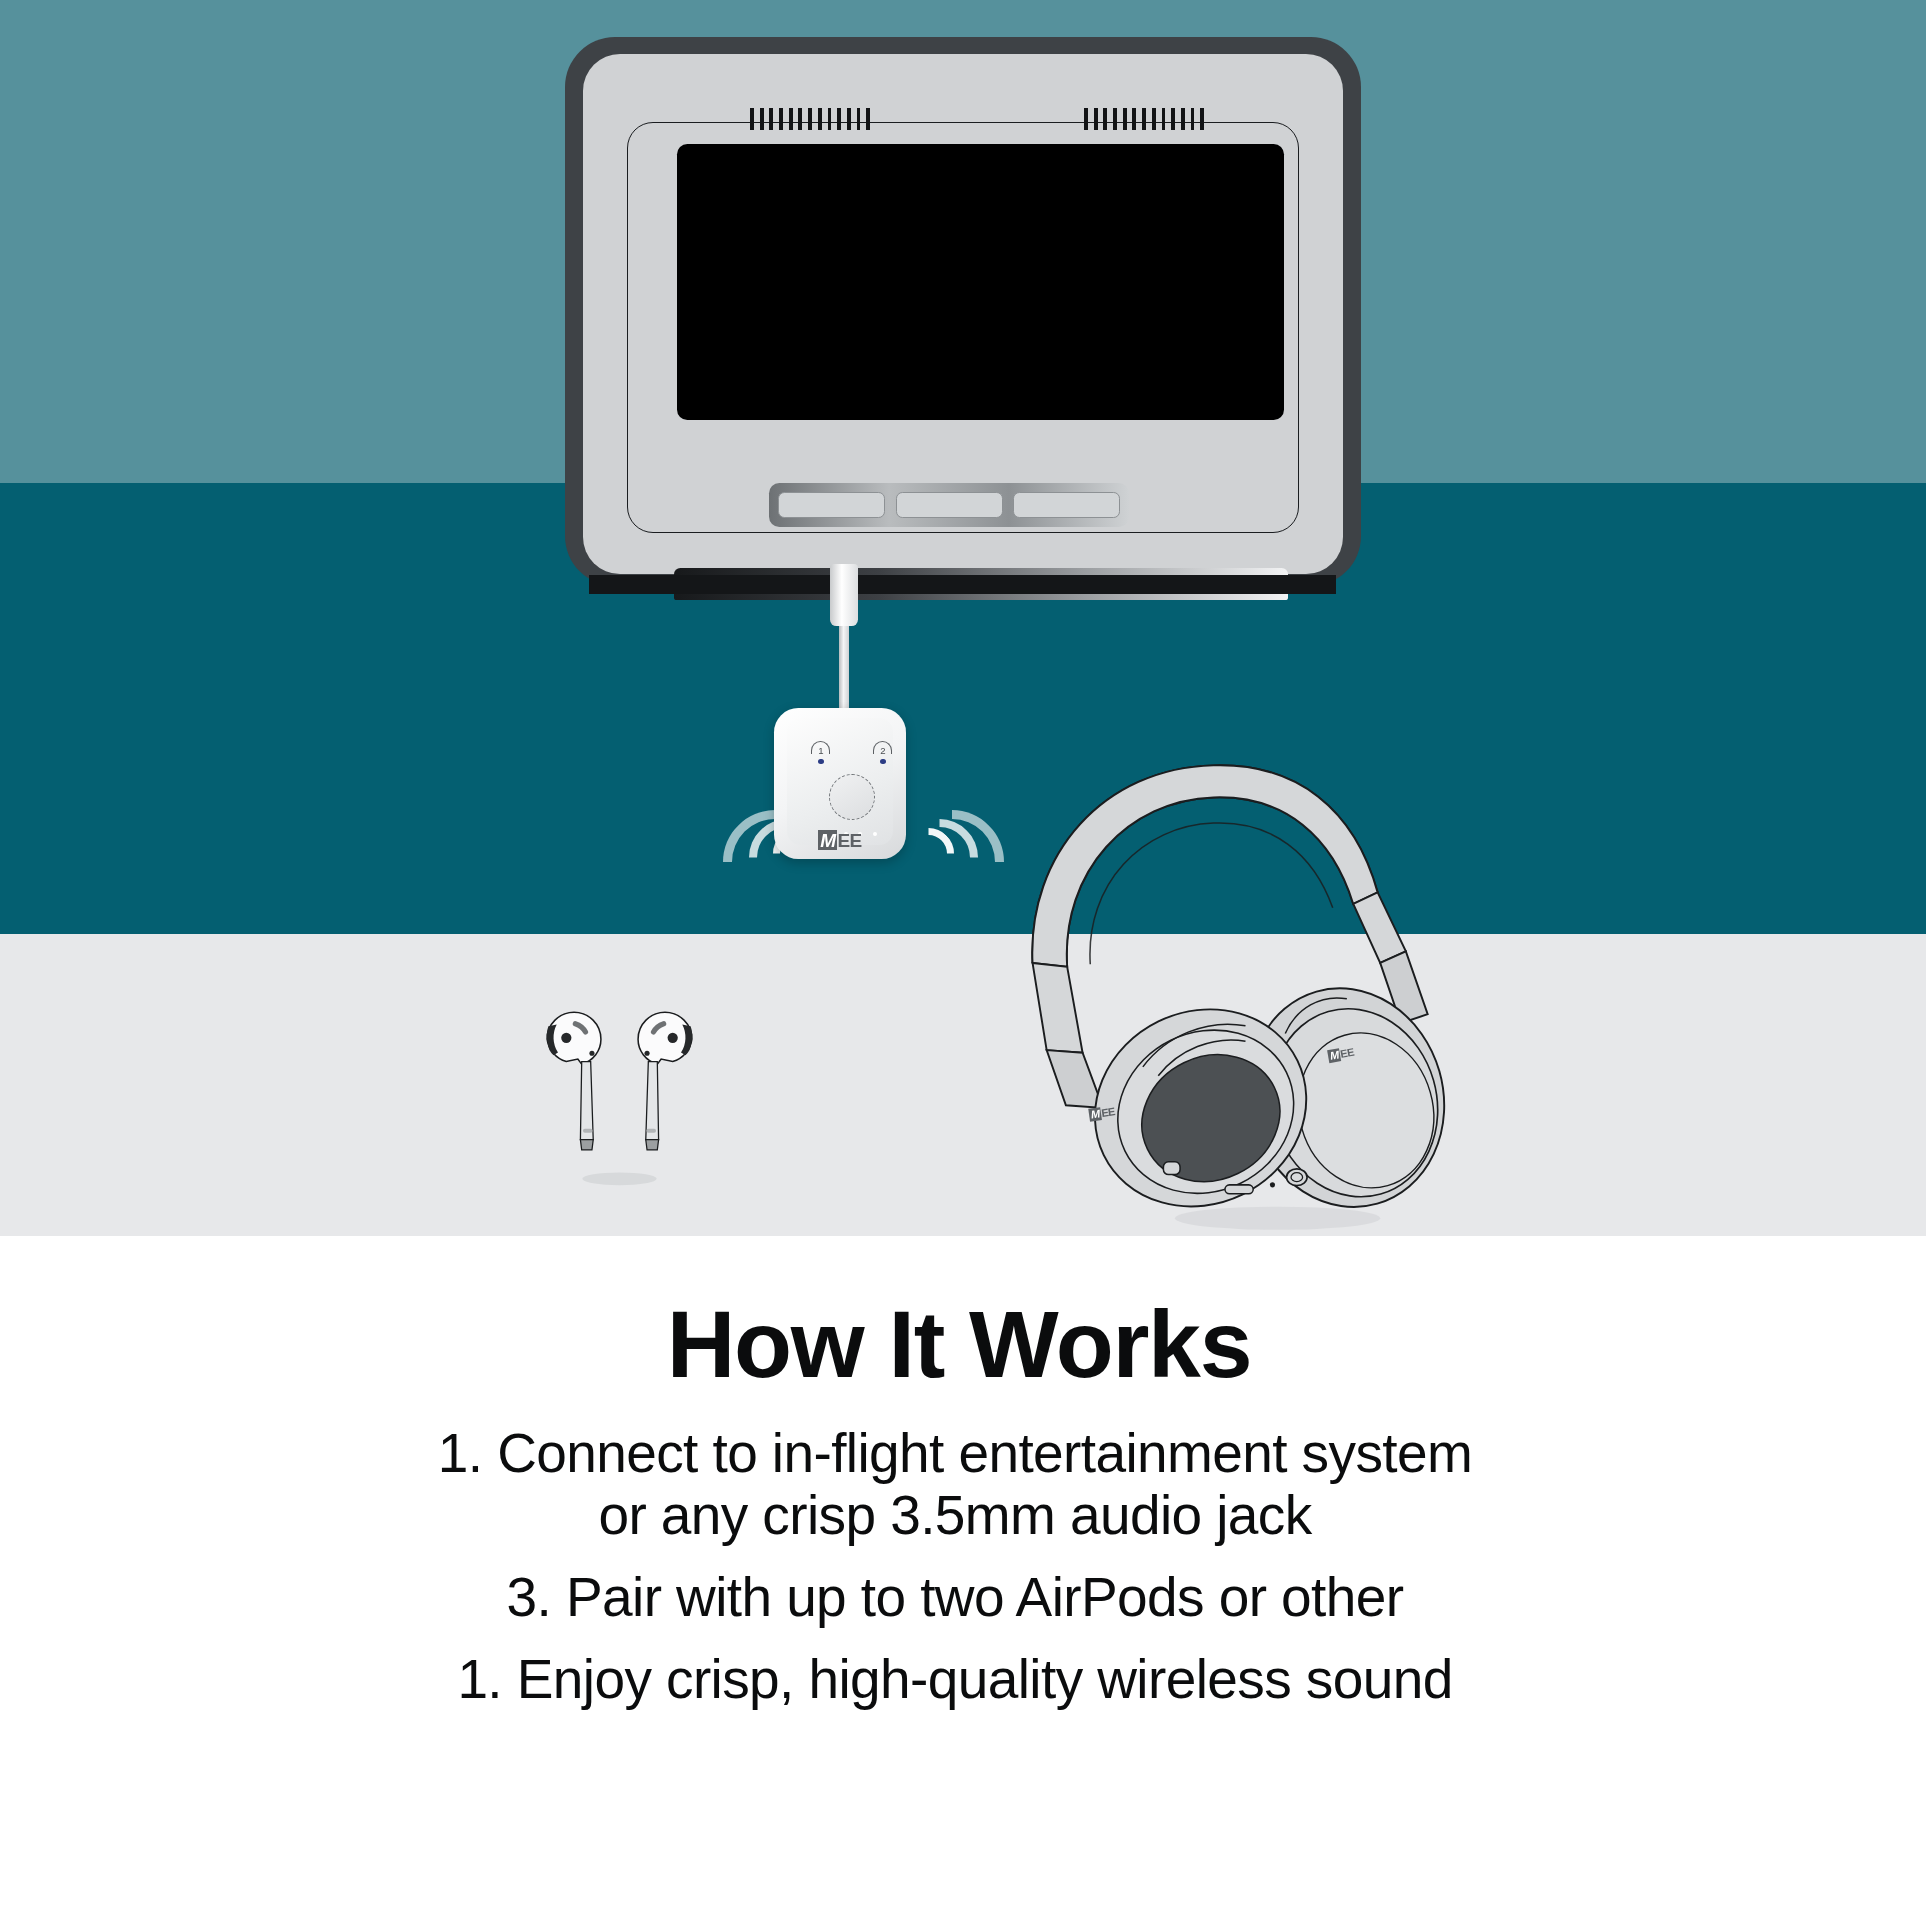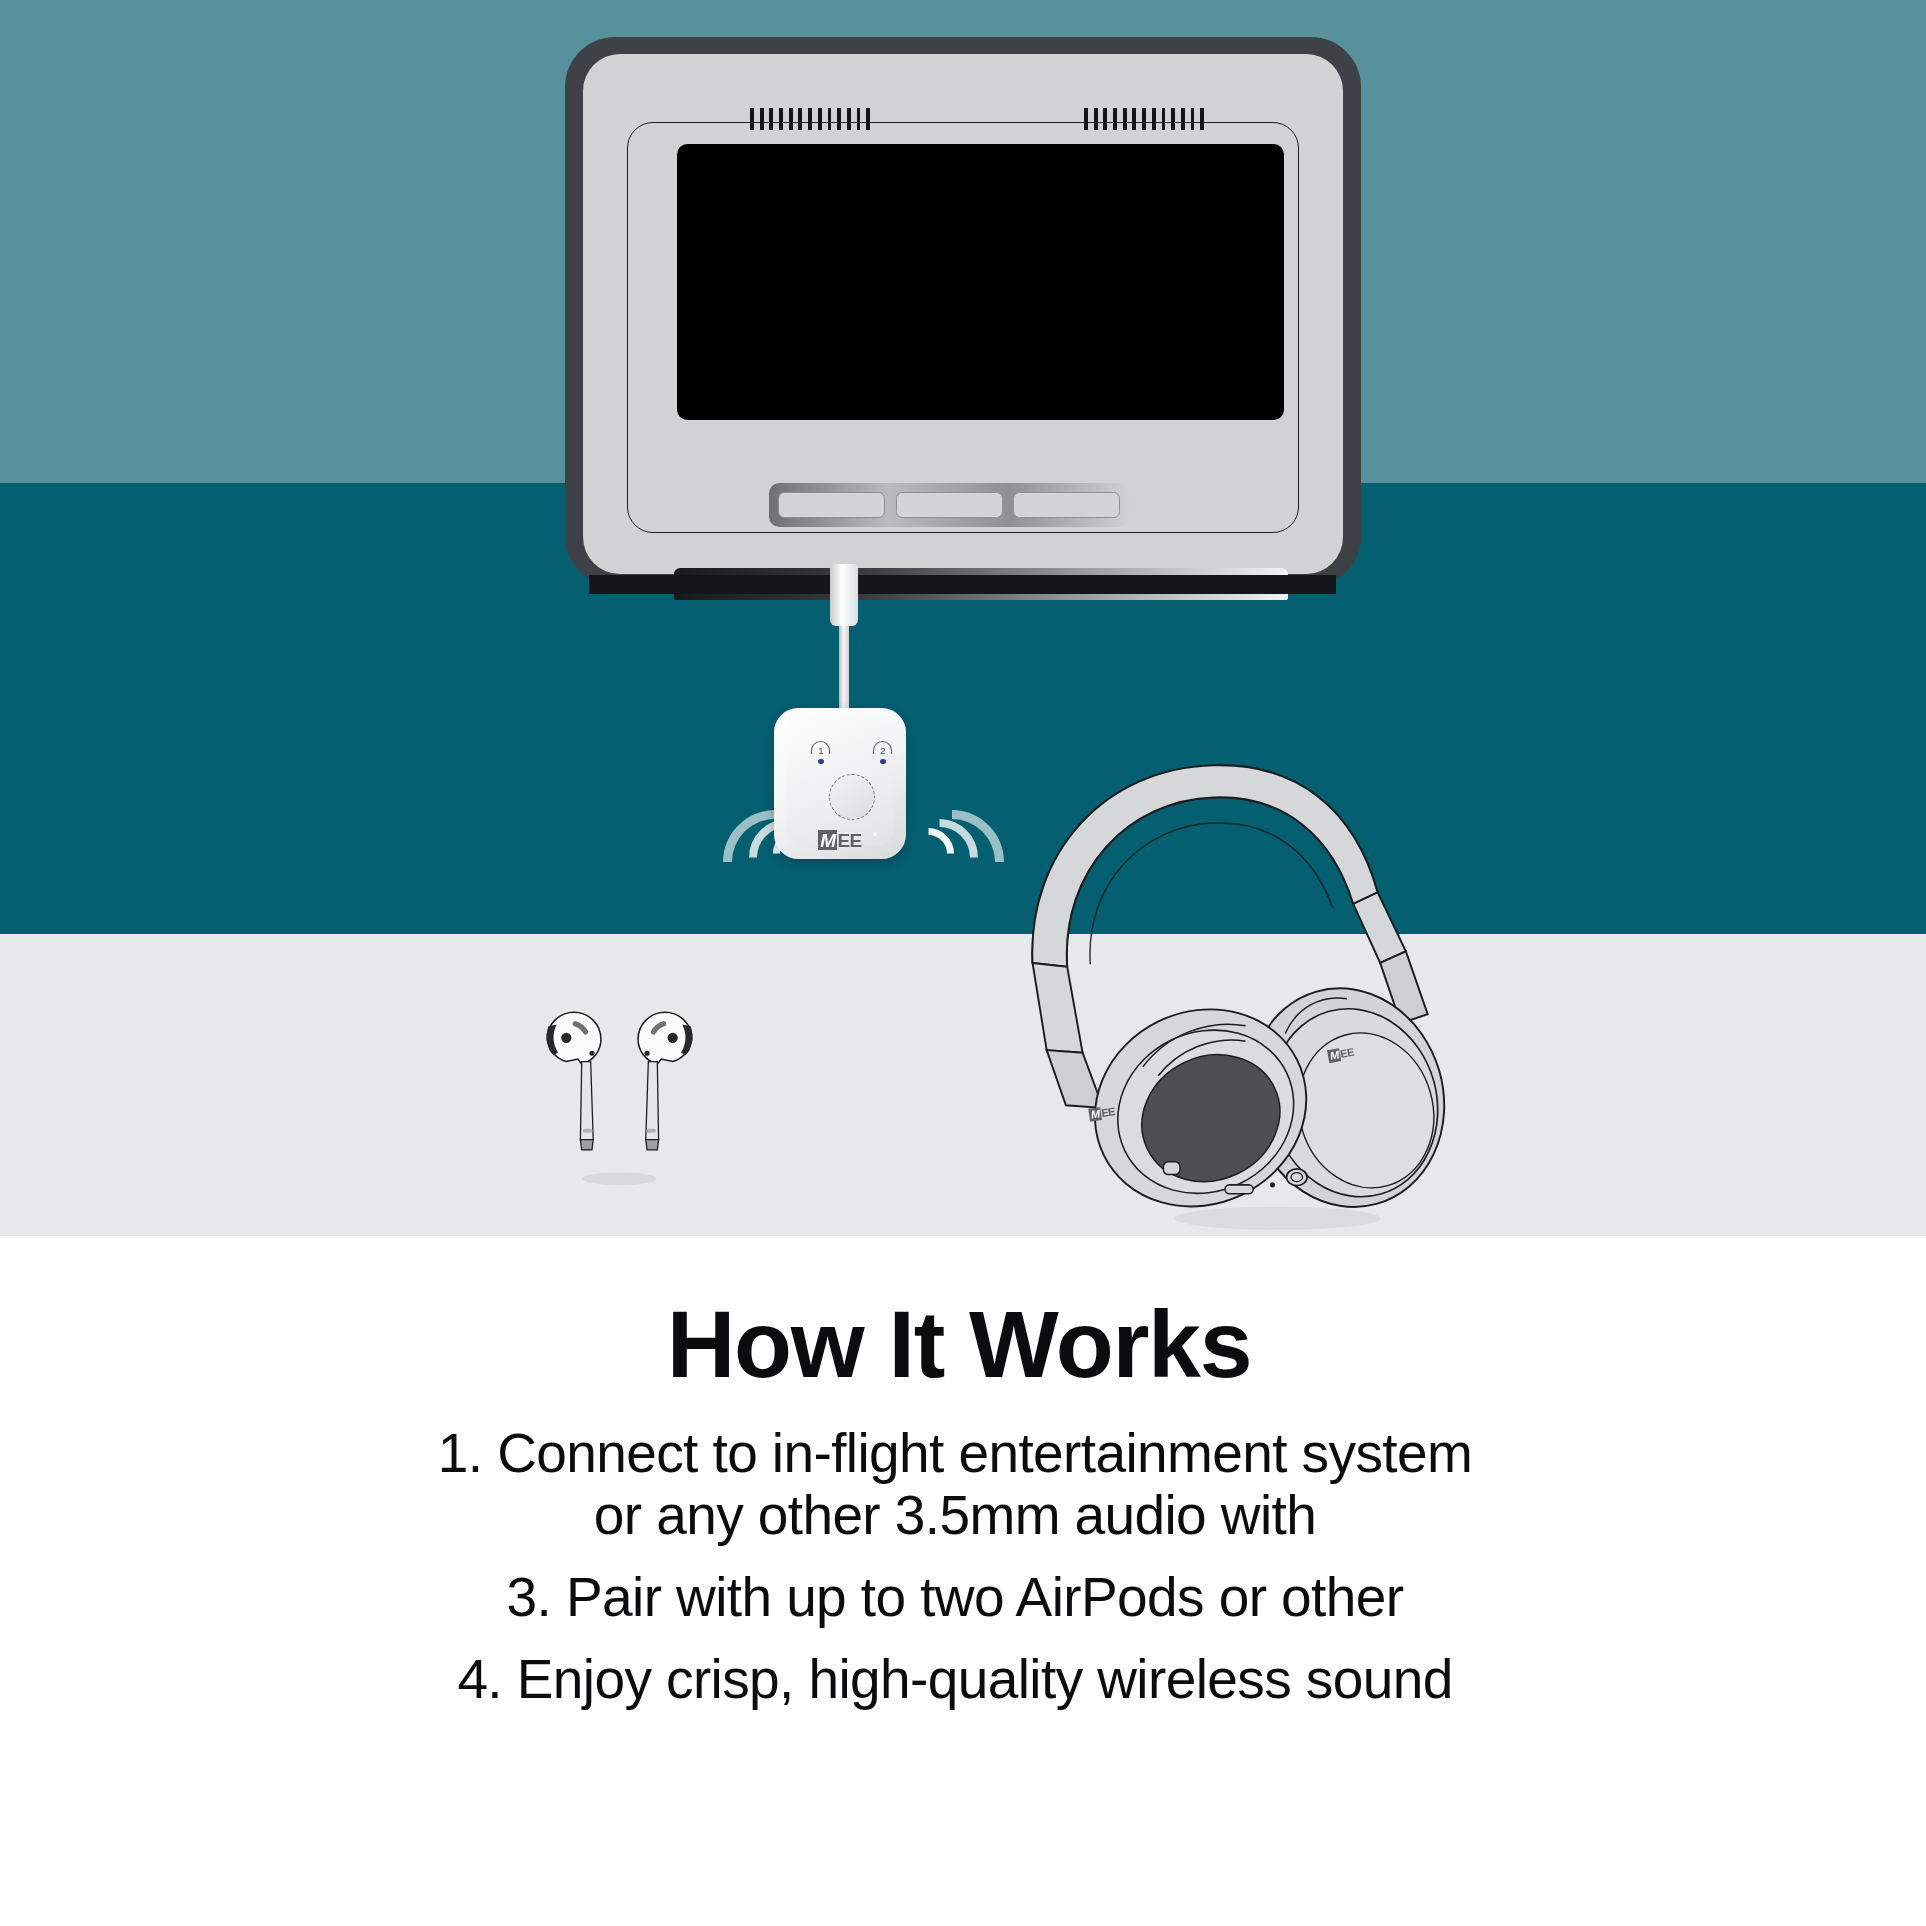--- a/index.html
+++ b/index.html
@@ -481,24 +481,24 @@
         <span class="m">M</span>
           <span class="ee">EE</span>
       </span>
     </div>
   </div>
 
   <div id="text-block">
     <h1 id="headline">How It Works</h1>
     <p class="step">
       <span>1. Connect to in-flight entertainment system</span><br>
-      <span>or any other 3.5mm audio with</span>
+      <span>or any crisp 3.5mm audio jack</span>
     </p>
     <p class="step">
       <span>3. Pair with up to two AirPods or other</span><br>
     </p>
     <p class="step">
-      <span>4. Enjoy crisp, high-quality wireless sound</span>
+      <span>1. Enjoy crisp, high-quality wireless sound</span>
     </p>
   </div>
 
 </div>
 
 
 </body></html>

